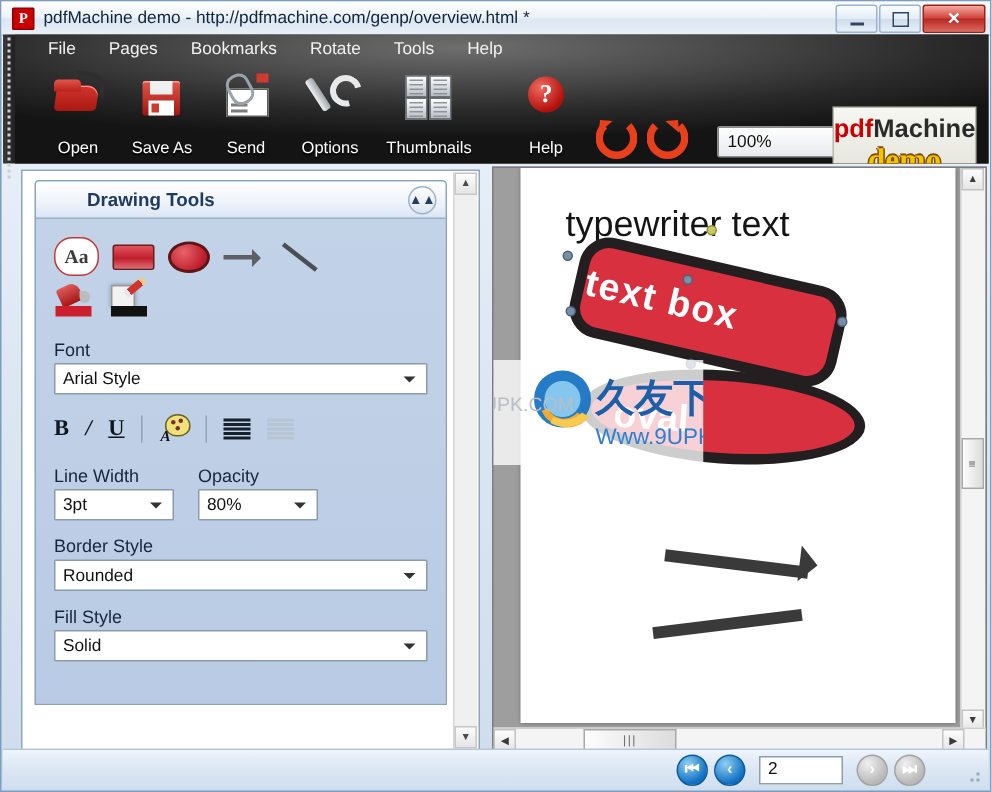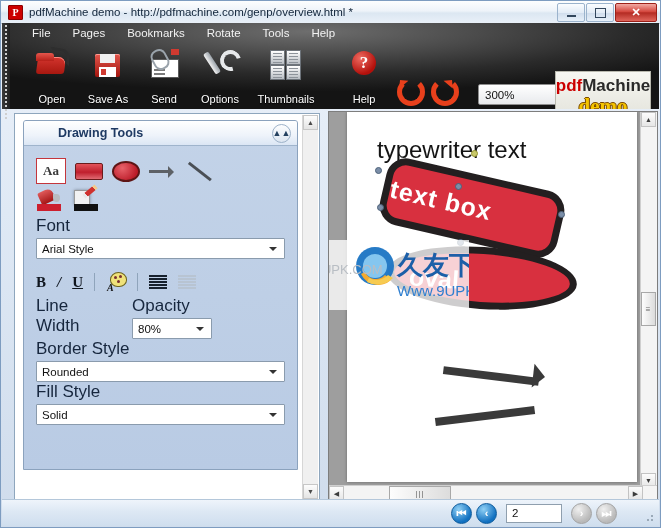--- a/index.html
+++ b/index.html
@@ -188,21 +188,21 @@
   .collapse{
     position:absolute;right:6px;top:3px;width:17px;height:17px;border-radius:50%;
     background:linear-gradient(180deg,#fdfdfe,#dde6f1);border:1px solid #9db2c9;
     display:flex;align-items:center;justify-content:center;
     font-size:9px;color:#24405f;line-height:1;
   }
   .panel-body{padding:10px 12px 0 12px;}
 
   .toolrow{display:flex;align-items:center;gap:9px;height:30px;}
   .tool{width:28px;height:24px;position:relative;display:flex;align-items:center;justify-content:center;}
-  .tool.sel{border:1.5px solid #c4363c;background:#fff;border-radius:0;}
+  .tool.sel{border:1.5px solid #c4363c;background:#fff;border-radius:12px;}
   .tool .aa{font-family:"Liberation Serif",serif;font-size:13px;font-weight:bold;color:#3a3a3a;}
   .shape-rect{
     width:26px;height:15px;border:1.5px solid #6a1b1b;border-radius:2px;
     background:linear-gradient(180deg,#e2535a 0%,#bf1f2d 55%,#e06a72 100%);
   }
   .shape-oval{
     width:25px;height:17px;border:2px solid #5e1515;border-radius:50%;
     background:radial-gradient(circle at 35% 30%,#e8626a,#bb1b28 75%);
   }
   .shape-arrow{width:30px;height:14px;position:relative;}
@@ -218,21 +218,21 @@
   .bucket .drop{position:absolute;left:16px;top:5px;width:7px;height:8px;background:#b9bcc0;border-radius:0 50% 50% 50%;}
   .bucket .sw{position:absolute;left:0;top:15px;width:24px;height:7px;background:#cc1f2e;}
   .pencil{width:26px;height:24px;position:relative;}
   .pencil .page{position:absolute;left:0;top:1px;width:14px;height:13px;background:#f2f2f2;border:1px solid #9a9a9a;}
   .pencil .pen{
     position:absolute;left:8px;top:0px;width:16px;height:5px;transform:rotate(-40deg);
     background:linear-gradient(90deg,#e8e8e8 0 3px,#d0322e 3px 13px,#f3c98a 13px 16px);
   }
   .pencil .sw{position:absolute;left:0;top:15px;width:24px;height:7px;background:#111;}
 
-  .lbl-sm{font-size:17px;color:#16263d;margin:0 0 2px;}
+  .lbl-sm{font-size:12px;color:#16263d;margin:10px 0 2px;}
   .sel-input{
     width:100%;height:21px;background:#fff;border:1px solid #8a9bad;border-radius:1px;
     box-sizing:border-box;display:flex;align-items:center;padding-left:5px;
     font-size:11.5px;color:#111;position:relative;
   }
   .sel-input .caret{
     position:absolute;right:7px;top:8px;width:0;height:0;border:4px solid transparent;border-top-color:#333;
   }
   .fmtrow{display:flex;align-items:center;gap:11px;height:28px;margin-top:9px;}
   .fmt{font-size:15px;color:#10161f;font-family:"Liberation Serif",serif;line-height:1;}
@@ -498,21 +498,21 @@
         <div class="rot ccw">
           <span class="ring"></span>
             <span class="tip"></span>
         </div>
         <div class="rot cw">
           <span class="ring"></span>
             <span class="tip"></span>
         </div>
 
         <div class="zoombox">
-          <span>300%</span>
+          <span>100%</span>
           <span class="caret"></span>
         </div>
       </div>
 
       <div class="logo">
         <div class="l1">
           <span class="a">pdf</span><span class="b">Machine</span>
         </div>
         <div class="l2">demo</div>
       </div>
@@ -603,20 +603,24 @@
                 <i style="top:3px"></i>
                 <i style="top:6px"></i>
                 <i style="top:9px"></i>
                 <i style="top:12px"></i>
             </span>
           </div>
 
           <div class="two">
             <div class="col">
               <div class="lbl-sm">Line Width</div>
+              <div class="sel-input">
+                <span>3pt</span>
+                <span class="caret"></span>
+              </div>
             </div>
             <div class="col w2">
               <div class="lbl-sm">Opacity</div>
               <div class="sel-input">
                 <span>80%</span>
                 <span class="caret"></span>
               </div>
             </div>
           </div>
 

